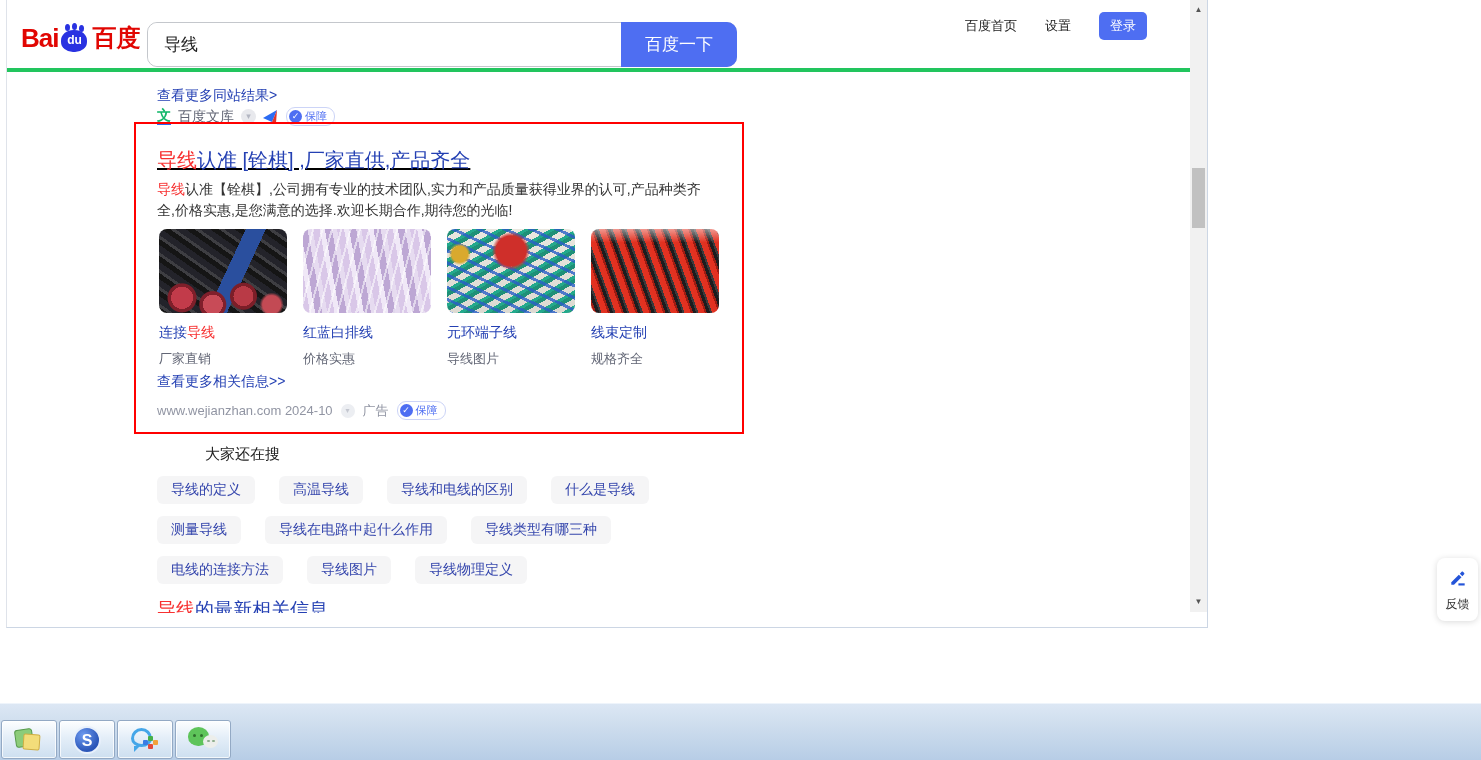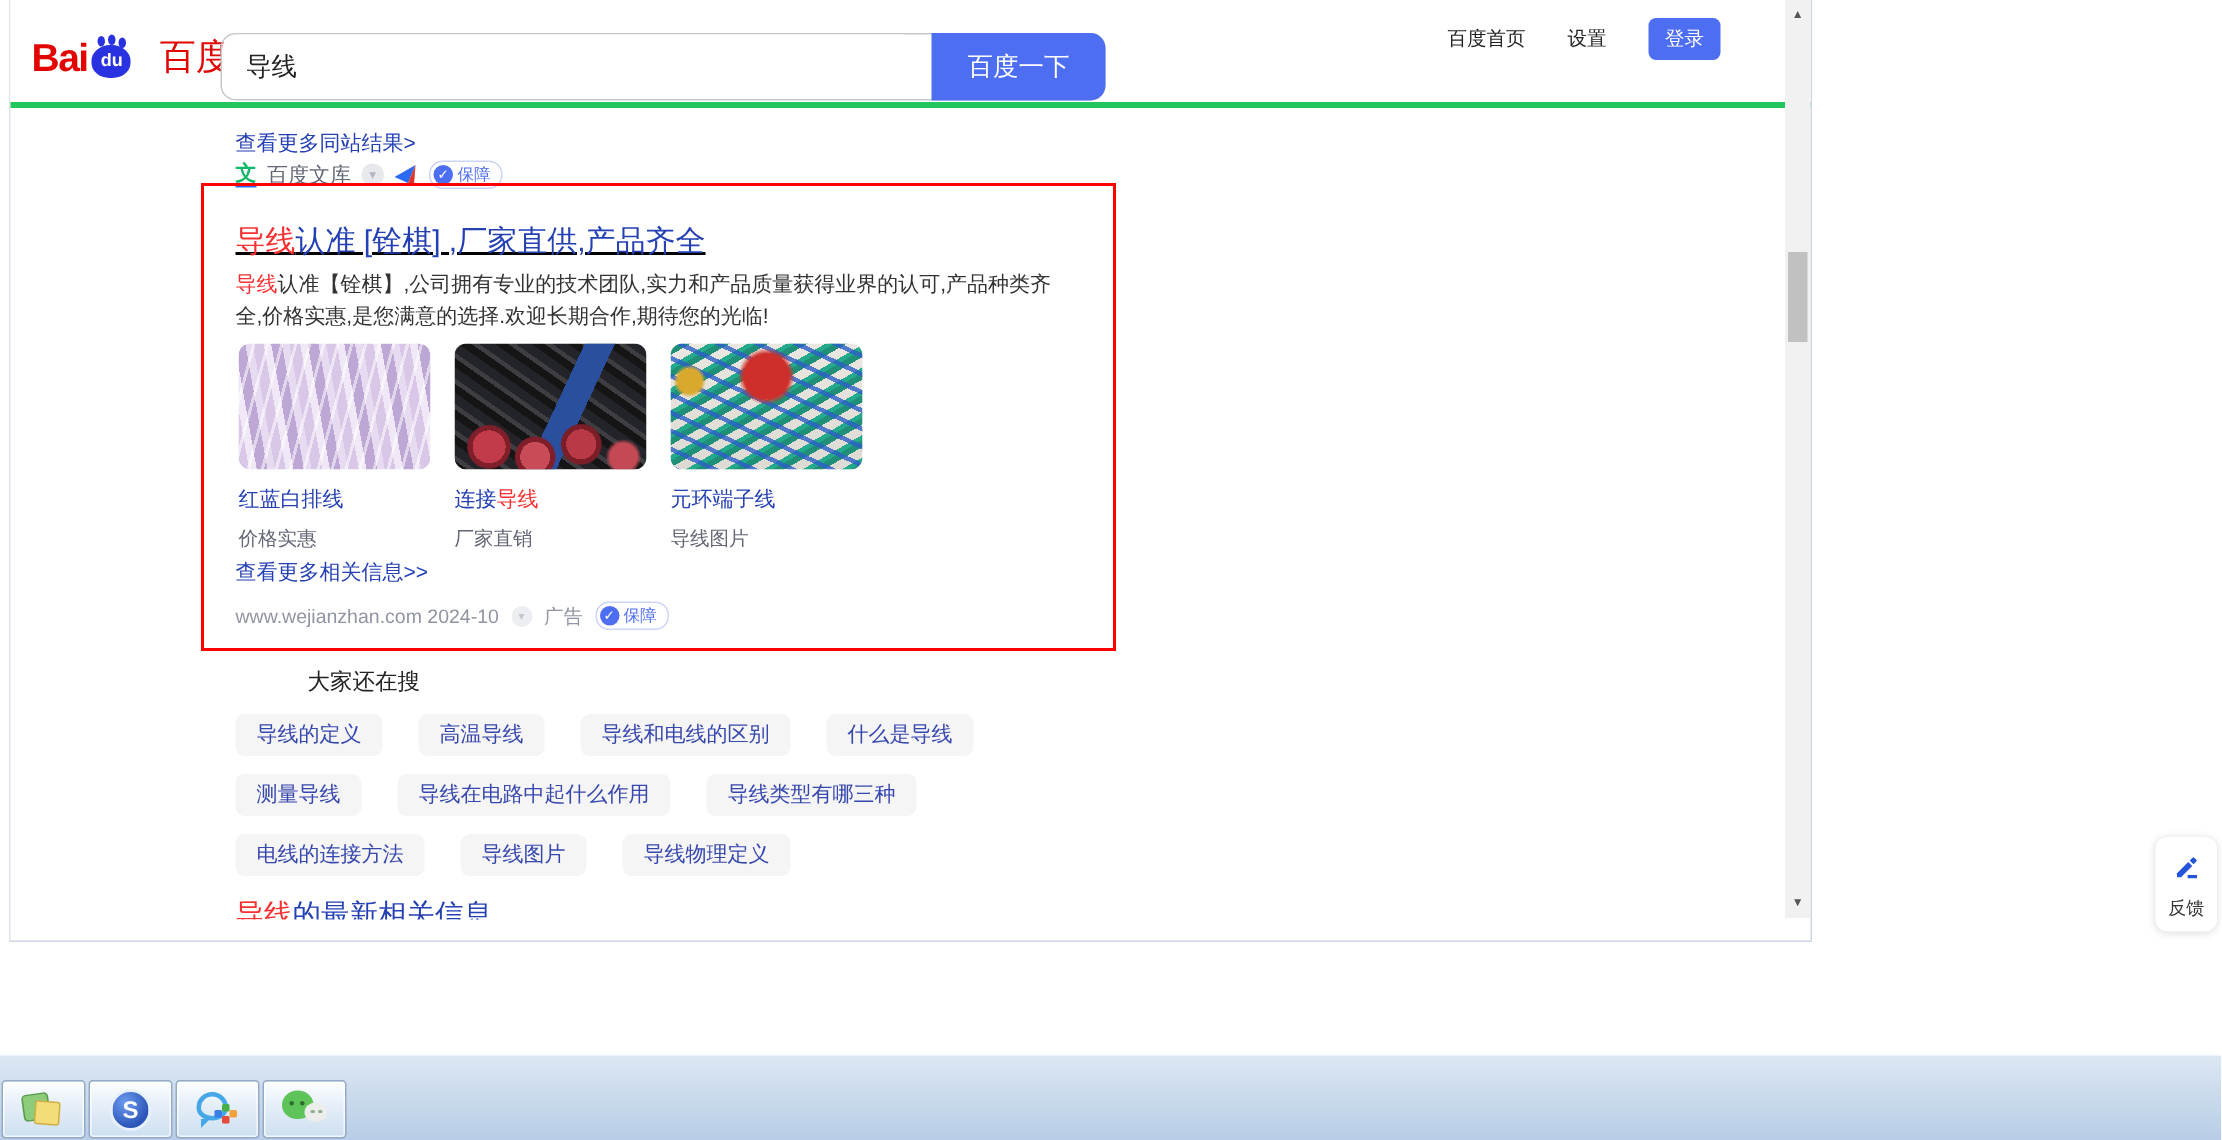--- a/index.html
+++ b/index.html
@@ -12,21 +12,21 @@
 
   
   .hdr { position:absolute; left:0; top:0; width:100%; height:72px; background:#fff; border-bottom:4px solid #22c55e; }
   .logo { position:absolute; left:14px; top:22px; display:flex; align-items:center; cursor:pointer; }
   .logo .bai { color:#e10602; font-weight:bold; font-size:26px; letter-spacing:-1px; }
   .paw { position:relative; width:30px; height:30px; margin:0 1px; }
   .paw .pad { position:absolute; left:2px; top:7px; width:26px; height:22px; background:#2932e1; border-radius:48% 48% 46% 46%; }
   .paw .toes { position:absolute; left:6px; top:1px; width:5px; height:7px; border-radius:50%; background:#2932e1;
                box-shadow:7px -1px 0 0 #2932e1, 14px 1px 0 0 #2932e1; }
   .paw .du { position:absolute; left:0; top:10px; width:30px; text-align:center; color:#fff; font-size:12px; font-weight:bold; }
-  .logo .bd { color:#e10602; font-weight:normal; font-size:24px; margin-left:16px;text-align:right; }
+  .logo .bd { color:#e10602; font-weight:bold; font-size:24px; margin-left:2px;text-align:right; }
 
   .searchwrap { position:absolute; left:140px; top:22px; width:590px; height:45px; border:1px solid #c4c7cc; border-radius:10px; }
   .searchinput { position:absolute; left:0; top:0; width:455px; height:43px; border:none; outline:none; border-radius:10px 0 0 10px;
                  padding-left:16px; font-size:17px; color:#222; font-family:inherit; }
   .clear-x { position:absolute; left:530px; top:10px; width:24px; height:24px; text-align:center; line-height:22px;
              color:#9ca0ab; font-size:20px; cursor:pointer; }
   .search-divider { position:absolute; left:566px; top:9px; width:1px; height:27px; background:#e4e6e9; }
   .searchbtn { position:absolute; right:-1px; top:-1px; width:116px; height:45px; background:#4e6ef2; color:#fff;
                border:none; border-radius:0 10px 10px 0; font-size:17px; cursor:pointer; font-family:inherit; }
 
@@ -189,33 +189,38 @@
     <div class="ad-title">
       <span class="t-red">导线</span><span class="t-blue">认准 [铨棋] ,厂家直供,产品齐全</span>
     </div>
 
     <div class="ad-desc">
       <span class="d-red">导线</span><span>认准【铨棋】,公司拥有专业的技术团队,实力和产品质量获得业界的认可,产品种类齐全,价格实惠,是您满意的选择.欢迎长期合作,期待您的光临!</span>
     </div>
 
     <div class="prods">
       <div class="prod">
+        <div class="pimg img-p1"></div>
+        <div class="pname"><span>连接</span><span class="red">导线</span></div>
+        <div class="psub">厂家直销</div>
+      </div>
+      <div class="prod">
         <div class="pimg img-p2"></div>
         <div class="pname"><span>红蓝白排线</span><span class="red"></span></div>
         <div class="psub">价格实惠</div>
-      </div>
-      <div class="prod">
-        <div class="pimg img-p1"></div>
-        <div class="pname"><span>连接</span><span class="red">导线</span></div>
-        <div class="psub">厂家直销</div>
       </div>
       <div class="prod">
         <div class="pimg img-p3"></div>
         <div class="pname"><span>元环端子线</span><span class="red"></span></div>
         <div class="psub">导线图片</div>
+      </div>
+      <div class="prod">
+        <div class="pimg img-p4"></div>
+        <div class="pname"><span>线束定制</span><span class="red"></span></div>
+        <div class="psub">规格齐全</div>
       </div>
     </div>
 
     <a class="link-blue more-rel">查看更多相关信息&gt;&gt;</a>
 
     <div class="url-row">
       <span class="url-txt">www.wejianzhan.com 2024-10</span>
       <span class="gray-chev">▾</span>
       <span class="ad-label">广告</span>
       <span class="badge-bz">

